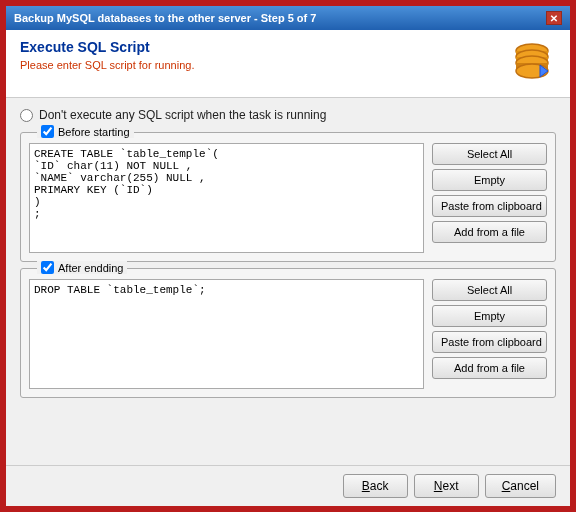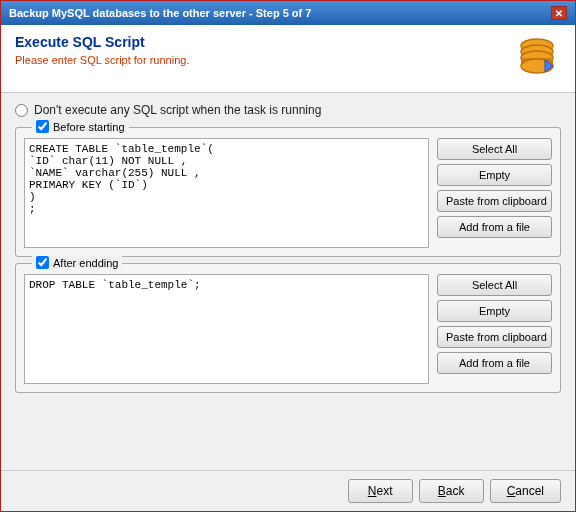--- a/index.html
+++ b/index.html
@@ -8,21 +8,21 @@
       font-size: 12px;
       background: #d4d0c8;
       width: 576px;
       height: 512px;
       overflow: hidden;
     }
     .window {
       width: 576px;
       height: 512px;
       background: #f0f0f0;
-      border: 1px solid #b91c1c;
+      border: 6px solid #b91c1c;
       display: flex;
       flex-direction: column;
     }
     .title-bar {
       background: linear-gradient(to bottom, #4a90d9, #2060b0);
       color: white;
       padding: 4px 8px;
       display: flex;
       align-items: center;
       justify-content: space-between;
@@ -263,22 +263,22 @@
           <button class="side-button">Empty</button>
           <button class="side-button">Paste from clipboard</button>
           <button class="side-button">Add from a file</button>
         </div>
       </div>
     </div>
   </div>
 
   <div class="footer">
     <button class="footer-button">
-      <span><span class="underline">N</span><span style="display:inline" id="next-rest">ext</span></span>
+      <span><span class="underline">B</span><span style="display:inline" id="back-rest">ack</span></span>
     </button>
     <button class="footer-button">
-      <span><span class="underline">B</span><span style="display:inline" id="back-rest">ack</span></span>
+      <span><span class="underline">N</span><span style="display:inline" id="next-rest">ext</span></span>
     </button>
     <button class="footer-button">
       <span><span class="underline">C</span><span style="display:inline" id="cancel-rest">ancel</span></span>
     </button>
   </div>
 </div>
 
 </body></html>

